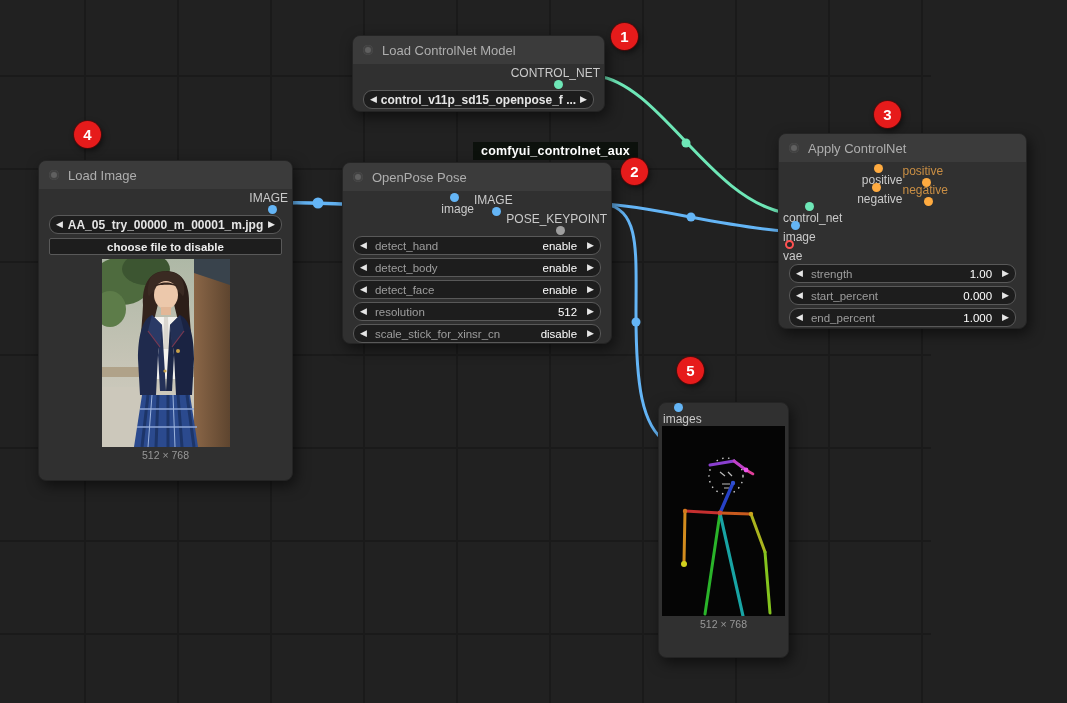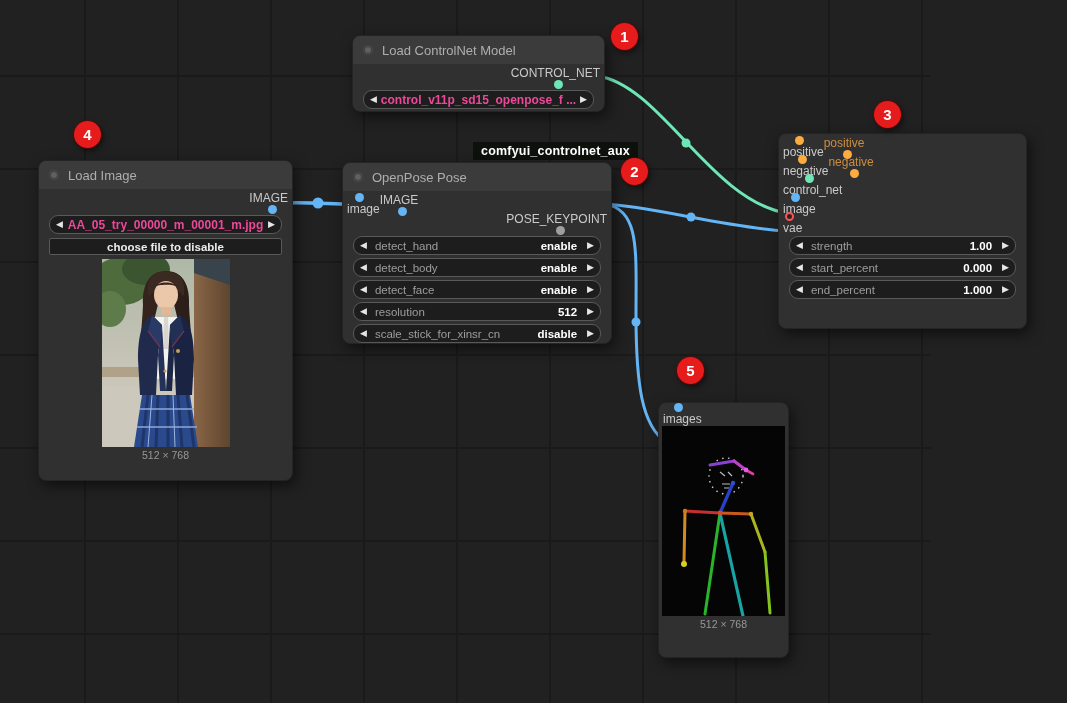--- a/index.html
+++ b/index.html
@@ -32,43 +32,43 @@
     display:flex;align-items:center;padding:0 10px;
     color:#aeaeae;font-size:13px;
   }
   .tdot{
     width:10px;height:10px;border-radius:50%;flex:none;
     background:#606060;box-shadow:inset 0 0 0 2px #424242;
     margin-right:9px;
   }
   .node-body{padding-top:4px;}
   .row{
-    display:flex;align-items:center;justify-content:flex-start;
+    display:flex;align-items:center;justify-content:center;
     height:19px;padding:0 4px;font-size:12px;color:#cacaca;
   }
   .slot{display:flex;align-items:center;flex-direction:column;}
   .slot-dot{width:9px;height:9px;border-radius:50%;flex:none;box-sizing:border-box;}
   .slot.in .slot-dot{margin-right:7px;}
   .slot.out .slot-dot{margin-left:7px;}
   .row.single-out{justify-content:flex-end;}
   .row.single-in{justify-content:flex-start;}
   .ring{background:#262626 !important;border:2.5px solid #ff5252;}
   .cond-label{color:#c98e44;}
 
   .widget{
     height:17px;margin:3px 10px;background:#1d1d1d;
     border:1px solid #595959;border-radius:9px;
     display:flex;align-items:center;padding:0 6px;
     font-size:11.5px;box-sizing:content-box;
   }
   .arrow{color:#e6e6e6;font-size:9px;line-height:1;flex:none;}
   .wlabel{color:#9d9d9d;margin-left:8px;flex:1;text-align:left;
           white-space:nowrap;overflow:hidden;}
-  .wvalue{color:#ffffff;font-weight:bold;margin-right:10px;white-space:nowrap;}
-  .wcenter{color:#ec4899;font-weight:bold;flex:1;text-align:center;
+  .wvalue{color:#ffffff;font-weight:normal;margin-right:10px;white-space:nowrap;}
+  .wcenter{color:#e5e5e5;font-weight:bold;flex:1;text-align:center;
            white-space:nowrap;overflow:hidden;font-size:12px;}
   .upload-btn{
     height:15px;margin:4px 10px;background:#1d1d1d;
     border:1px solid #595959;border-radius:2px;
     display:flex;align-items:center;justify-content:center;
     color:#ececec;font-weight:bold;font-size:11.5px;cursor:pointer;
   }
   .img-frame{display:block;margin:4px auto 0 auto;}
   .size-caption{text-align:center;color:#979797;font-size:10.5px;margin-top:2px;}
 
@@ -170,20 +170,24 @@
       <div class="widget">
         <span class="arrow">◀</span>
         <span class="wlabel">scale_stick_for_xinsr_cn</span>
         <span class="wvalue">disable</span>
         <span class="arrow">▶</span>
       </div>
     </div>
   </div>
 
   <div class="node" style="left:778px;top:133px;width:249px;height:196px;">
+    <div class="node-title">
+      <span class="tdot"></span>
+      <span>Apply ControlNet</span>
+    </div>
     <div class="node-body">
       <div class="row">
         <span class="slot in">
           <span class="slot-dot" style="background:#ffab40"></span>
           <span>positive</span>
         </span>
         <span class="slot out">
           <span class="cond-label">positive</span>
           <span class="slot-dot" style="background:#ffab40"></span>
         </span>

